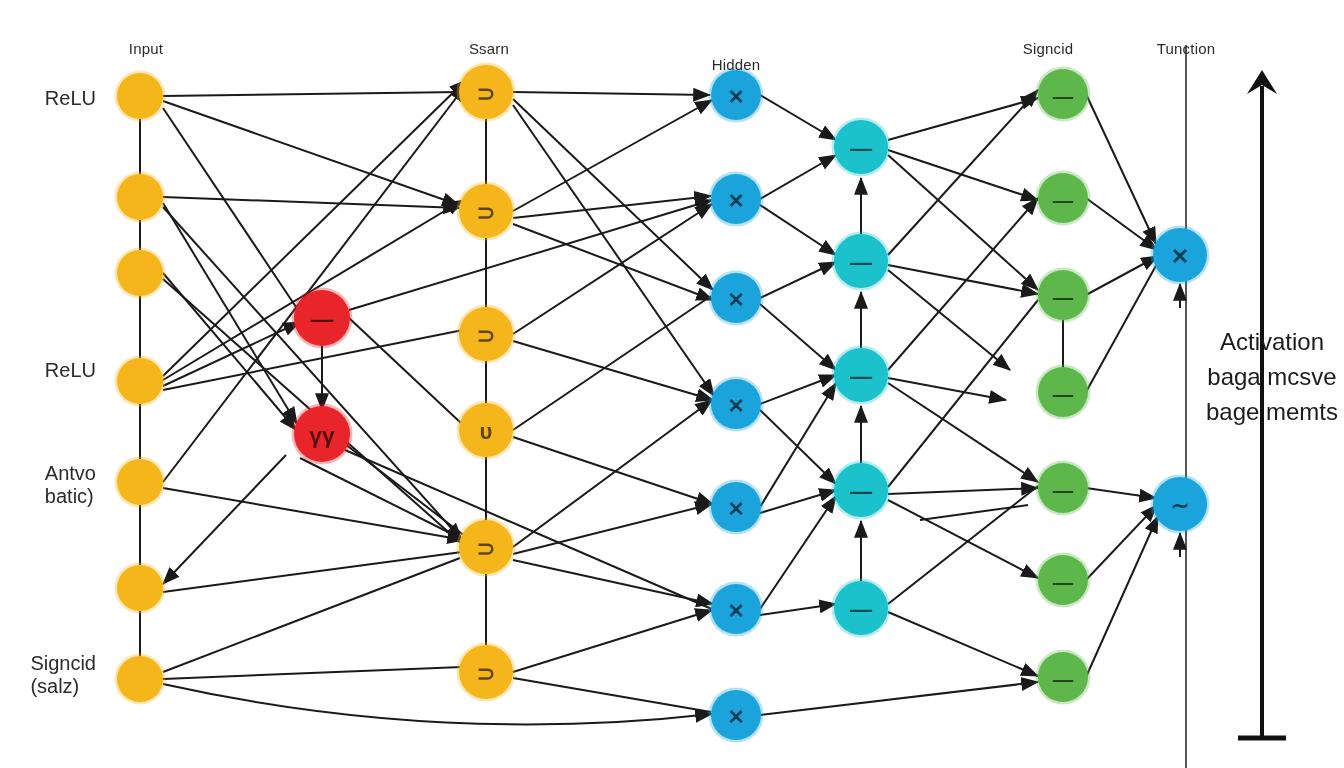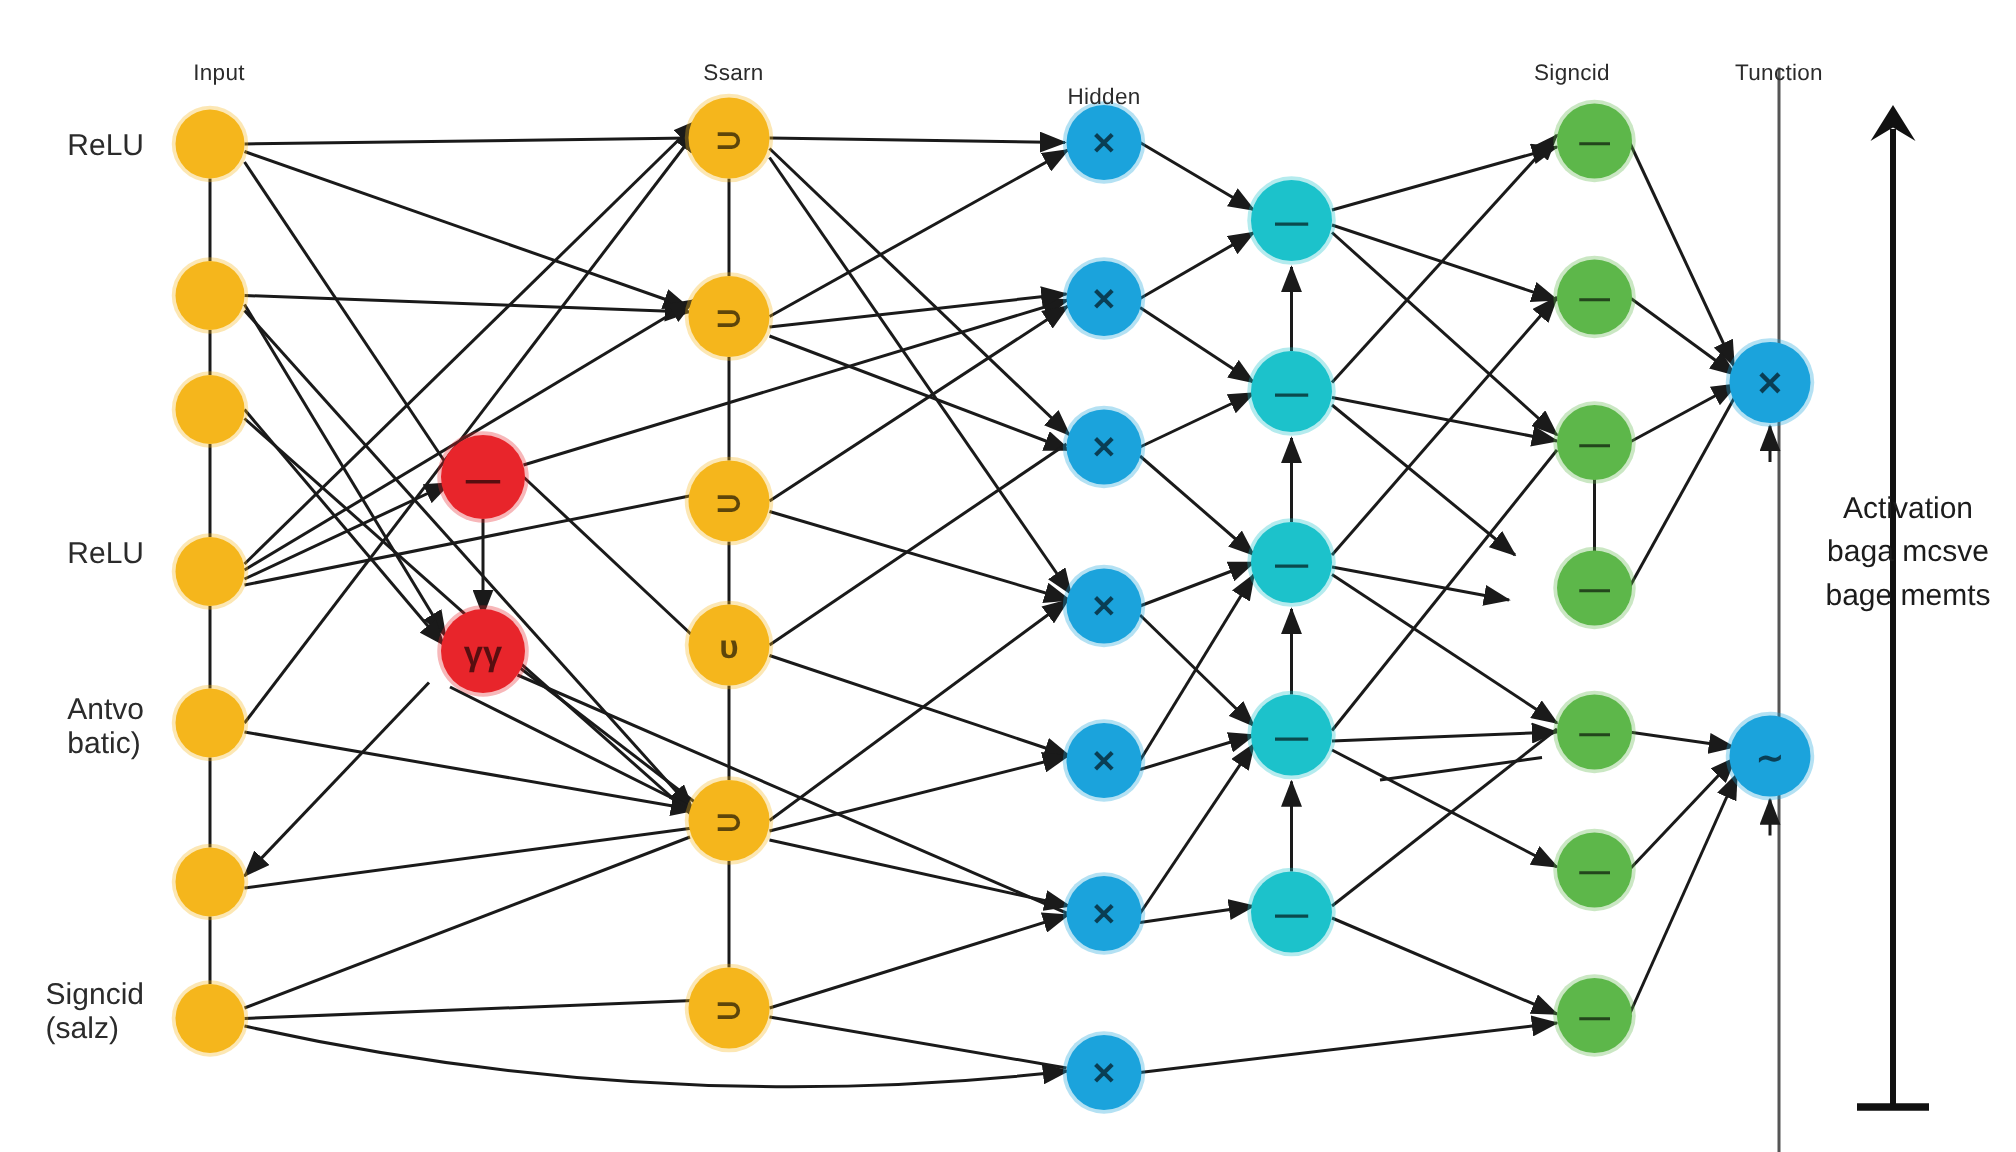--- a/index.html
+++ b/index.html
@@ -28,21 +28,21 @@
     font-size:20px;
     color:#2b2b2b;
     font-family:"Liberation Sans", sans-serif;
     white-space:nowrap;
     transform:translate(-100%,-50%);
     text-align:left;
   }
   .row-label .l2{display:block;}
   .annot{
     position:absolute;
-    font-size:20px;
+    font-size:24px;
     color:#1c1c1c;
     font-family:"Liberation Sans", sans-serif;
     white-space:nowrap;
     line-height:1.45;
     text-align:center;
     transform:translateX(-50%);
   }
   .annot .a1{display:block;}
   .annot .a2{display:block;}
   .annot .a3{display:block;}

